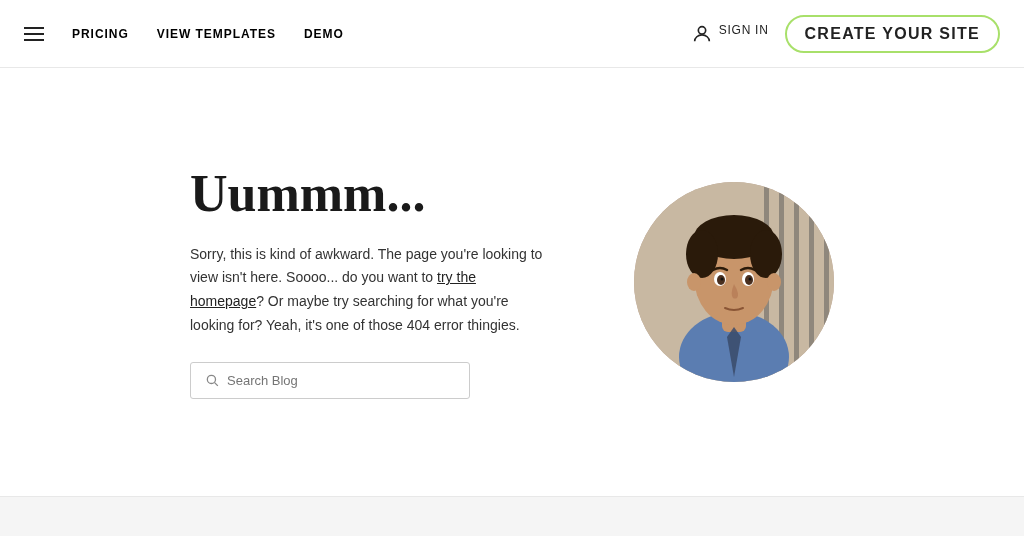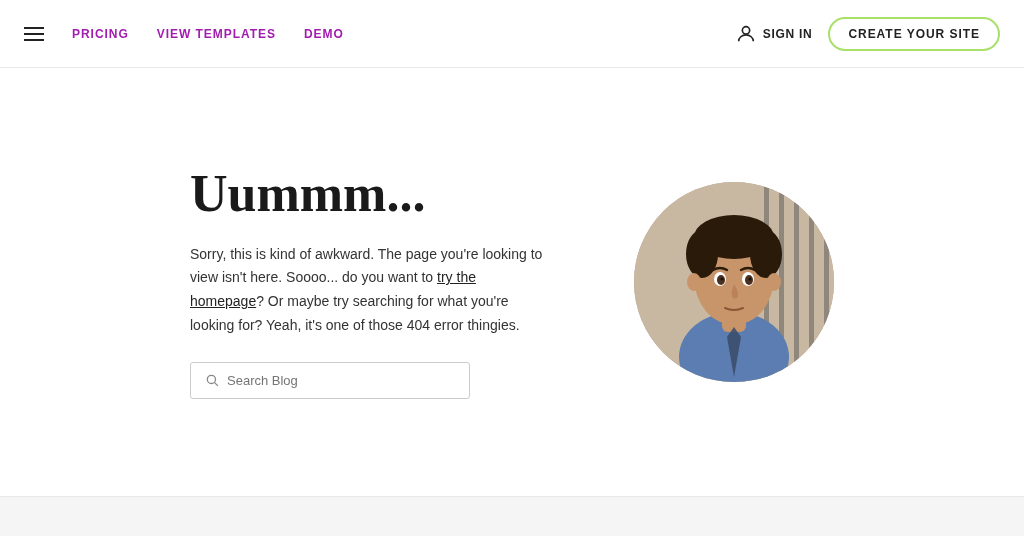--- a/index.html
+++ b/index.html
@@ -46,21 +46,21 @@
       width: 20px;
       height: 2px;
       background: #222;
     }
 
     .nav-link {
       font-size: 12px;
       font-weight: 600;
       letter-spacing: 0.08em;
       text-transform: uppercase;
-      color: #a21caf;
+      color: #000000;
       text-decoration: none;
       cursor: pointer;
     }
 
     .nav-center {
       position: absolute;
       left: 50%;
       transform: translateX(-50%);
       display: flex;
       align-items: center;
@@ -89,40 +89,39 @@
 
     .nav-right {
       margin-left: auto;
       display: flex;
       align-items: center;
       gap: 16px;
     }
 
     .sign-in-btn {
       display: flex;
-      align-items: center;
       gap: 6px;
       font-size: 12px;
-      font-weight: 700;
+      font-weight: 400;
       letter-spacing: 0.06em;
       text-transform: uppercase;
       color: #222;
       cursor: pointer;
       background: none;
       border: none;
       text-decoration: none;
     }
 
     .user-icon {
       width: 22px;
       height: 22px;
     }
 
     .create-site-btn {
-      font-size: 12px;
+      font-size: 16px;
       font-weight: 700;
       letter-spacing: 0.08em;
       text-transform: uppercase;
       color: #222;
       background: none;
       border: 2px solid #a8e06a;
       border-radius: 20px;
       padding: 8px 18px;
       cursor: pointer;
       white-space: nowrap;

